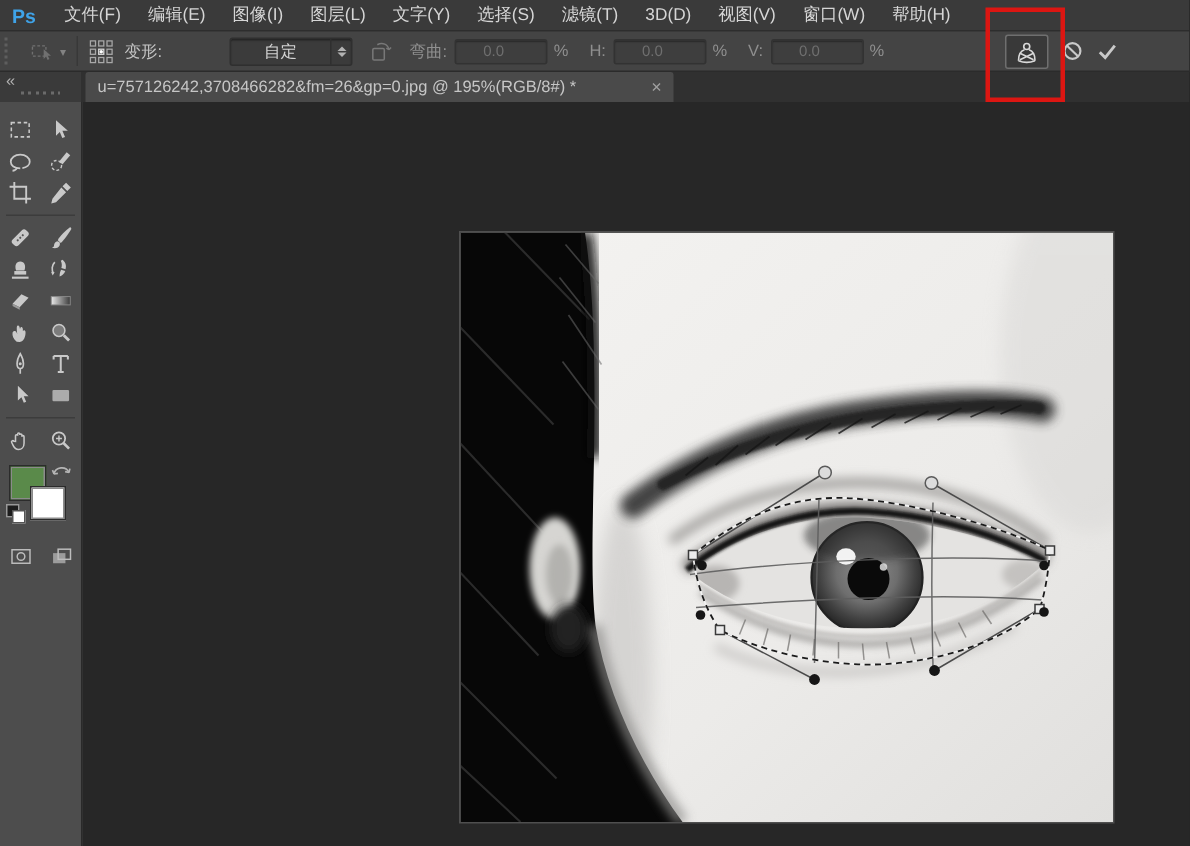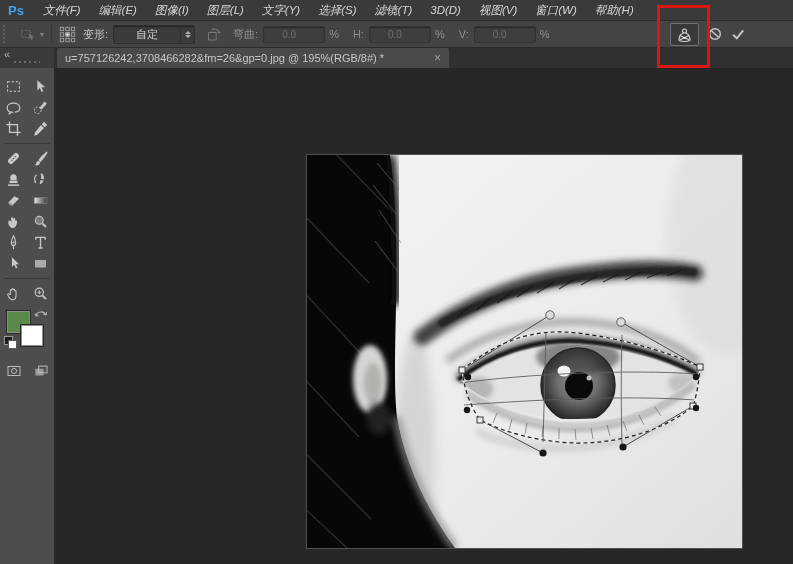--- a/index.html
+++ b/index.html
@@ -9,40 +9,41 @@
     font-family:"Liberation Sans","DejaVu Sans",sans-serif;
     -webkit-font-smoothing:antialiased;
   }
   
   .menubar{
     position:absolute;left:0;top:0;width:793px;height:20px;
     background:#3a3a3a;border-bottom:1px solid #2d2d2d;
     display:flex;align-items:center;font-size:11.5px;color:#d6d6d6;
   }
   .ps-logo{font-weight:bold;font-size:13px;color:#3fa3e8;padding:0 10px 0 8px;}
-  .menu-items{display:flex;height:100%;align-items:flex-start;font-style:italic;}
+  .menu-items{display:flex;height:100%;align-items:flex-start;}
   .menu-item{padding:0 9px;line-height:20px;cursor:default;}
   
   .optionsbar{
     position:absolute;left:0;top:21px;width:793px;height:26px;
     background:#444444;border-bottom:1px solid #2b2b2b;
     display:flex;align-items:center;font-size:11px;color:#c9c9c9;
   }
   .obar-grip{width:5px;height:18px;margin-left:3px;border-left:2px dotted #5e5e5e;}
   .toolpreset{display:flex;align-items:center;margin-left:8px;opacity:.9;}
   .toolpreset svg{width:20px;height:18px;}
   .tp-caret{font-size:8px;color:#8a8a8a;margin-left:2px;}
   .obar-sep{width:1px;height:20px;background:#383838;margin:0 7px;}
   .refpoint{width:17px;height:17px;margin-right:7px;}
   .lbl{color:#c4c4c4;margin-right:5px;text-align:right;}
   .lbl.dim{color:#8f8f8f;}
   .warp-select{
     width:80px;height:17px;background:#3b3b3b;border:1px solid #2f2f2f;
     border-radius:2px;display:flex;align-items:center;margin-right:10px;
     box-shadow:inset 0 1px 1px rgba(0,0,0,.4);
+    margin-left:40px;
   }
   .warp-select .sel-text{flex:1;text-align:center;color:#d4d4d4;font-size:11px;}
   .stepper{width:13px;height:100%;border-left:1px solid #2f2f2f;display:flex;flex-direction:column;
     align-items:center;justify-content:center;gap:1px;}
   .stepper i{display:block;width:0;height:0;border-left:3px solid transparent;border-right:3px solid transparent;}
   .stepper .up{border-bottom:3.5px solid #b3b3b3;}
   .stepper .dn{border-top:3.5px solid #b3b3b3;}
   .orient-icon{width:19px;height:17px;margin-right:9px;}
   .num-field{
     width:42px;height:15px;background:#3e3e3e;border:1px solid #323232;border-radius:2px;

